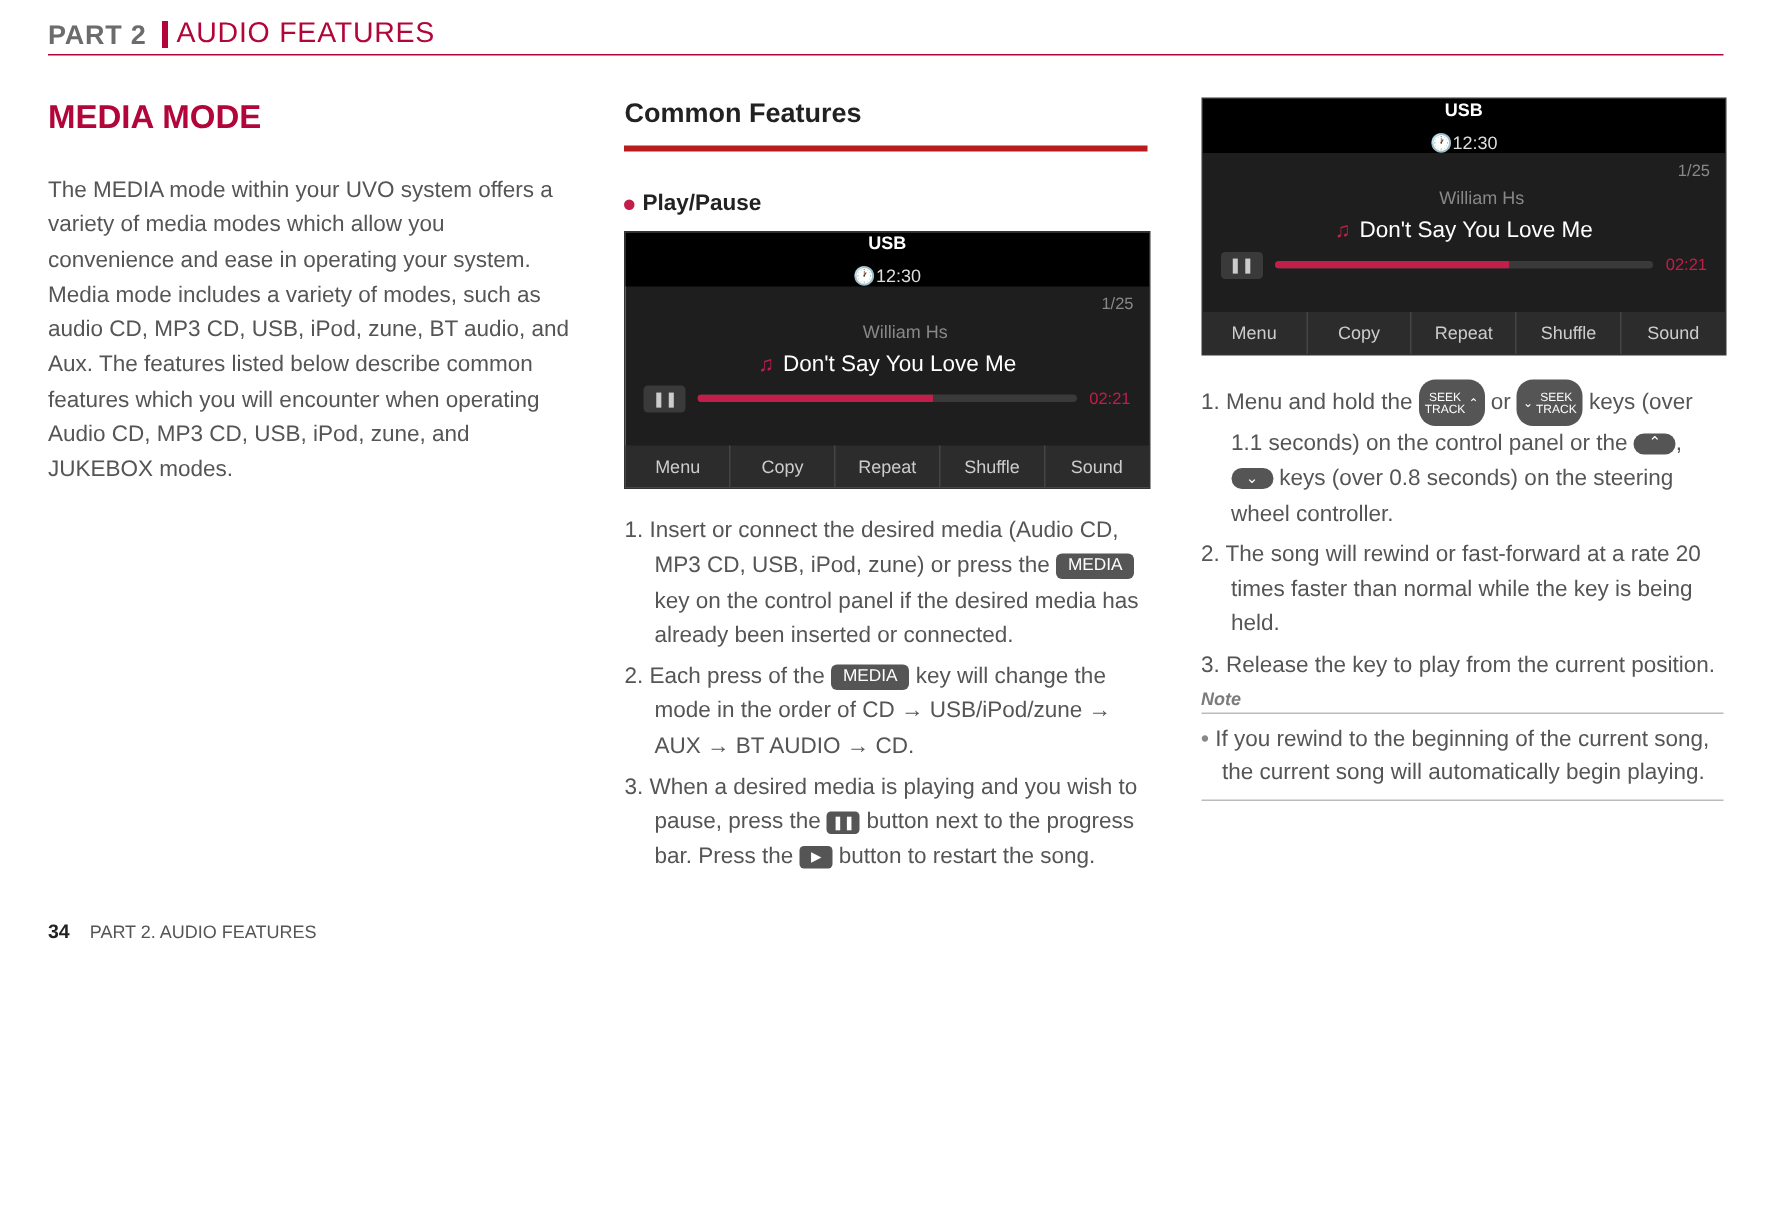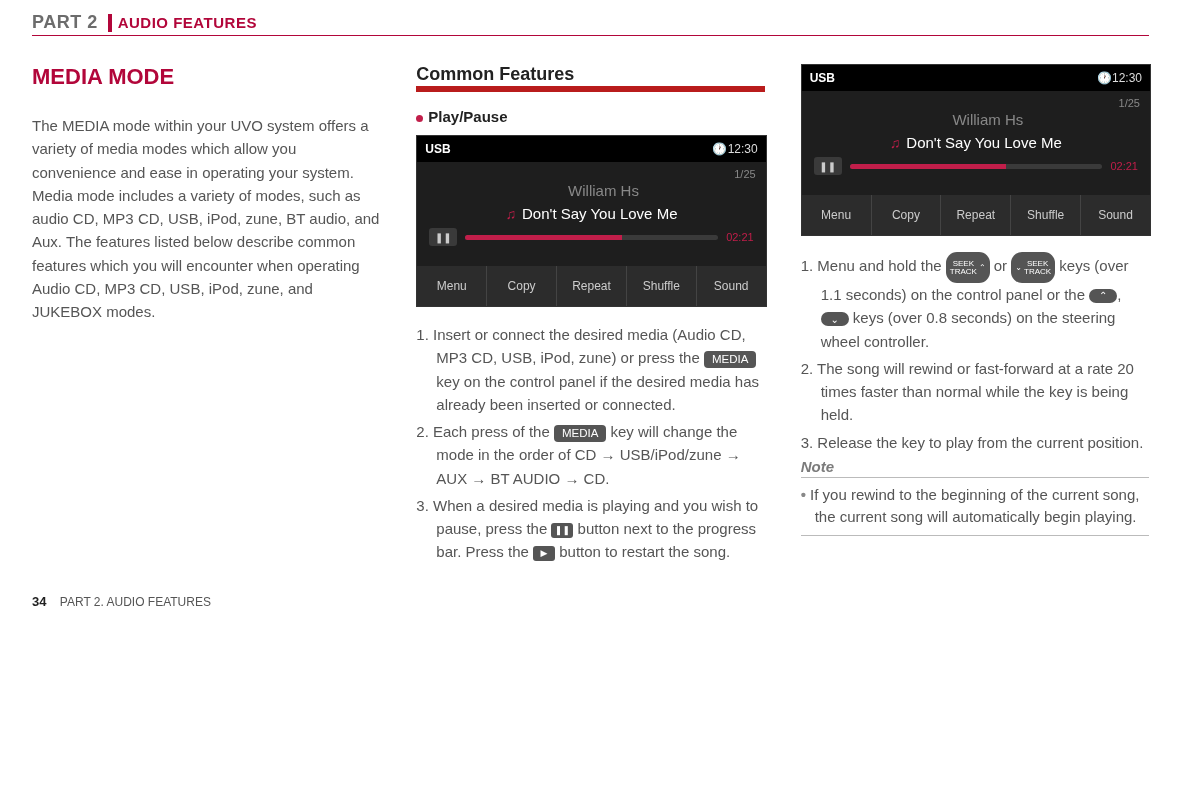--- a/index.html
+++ b/index.html
@@ -31,28 +31,29 @@
   .vbar {
     display: inline-block;
     width: 4px;
     height: 18px;
     background: #b2063a;
     margin: 0 6px 0 4px;
     vertical-align: middle;
   }
   .header-title {
     color: #b2063a;
-    font-size: 15px;
-    font-weight: 700;
+    font-size: 19px;
+    font-weight: 400;
     letter-spacing: 0.5px;
   }
 
   .columns {
     display: flex;
     gap: 36px;
+    justify-content: flex-end;
   }
   .col {
     flex: 1;
     min-width: 0;
   }
 
   .section-title {
     color: #b2063a;
     font-size: 22px;
     font-weight: 700;
@@ -62,23 +63,23 @@
   .para {
     color: #555;
     font-size: 15px;
     line-height: 1.55;
   }
 
   .sub-heading-row {
     font-size: 18px;
     font-weight: 700;
     color: #222;
-    border-bottom: 6px solid #b91c1c;
-    padding-bottom: 1px;
-    margin-bottom: 16px;
+    border-bottom: 4px solid #b91c1c;
+    padding-bottom: 11px;
+    margin-bottom: 26px;
   }
 
   .bullet-heading {
     font-size: 15px;
     font-weight: 800;
     color: #222;
     margin-bottom: 10px;
   }
   .red-dot {
     display: inline-block;
@@ -95,45 +96,46 @@
     height: 170px;
     background: linear-gradient(#111 0 23px, #1e1e1e 23px 100%);
     border: 1px solid #333;
     display: flex;
     flex-direction: column;
     color: #ddd;
     font-size: 12px;
     margin-bottom: 16px;
   }
   .ss-top {
-    height: 26px;
+    height: 36px;
     background: #000;
     display: flex;
     align-items: center;
     padding: 0 8px;
     justify-content: space-between;
+    flex-direction: column;
   }
   .ss-main {
     flex: 1;
     position: relative;
     text-align: center;
     display: flex;
     flex-direction: column;
     justify-content: center;
     gap: 6px;
   }
   .ss-track-count {
     position: absolute;
     top: 6px;
     right: 10px;
     color: #888;
     font-size: 11px;
   }
   .ss-artist {
-    font-size: 15px;
+    font-size: 12px;
     color: #888;
     margin-left: 24px;
   }
   .ss-title-row {
     font-size: 15px;
     color: #fff;
     display: flex;
     align-items: center;
     justify-content: center;
     gap: 6px;
@@ -171,21 +173,21 @@
     position: absolute;
     left: 0; top: 0; bottom: 0;
     width: 62%;
     background: #c11e4a;
   }
   .ss-time {
     color: #c11e4a;
     font-size: 11px;
   }
   .ss-bottom {
-    height: 40px;
+    height: 28px;
     background: #2c2c2c;
     display: flex;
   }
   .ss-bottom-btn {
     flex: 1;
     border-right: 1px solid #444;
     display: flex;
     align-items: center;
     justify-content: center;
     font-size: 12px;
@@ -256,21 +258,21 @@
     background:#555;border-radius:3px;
     color:#fff;font-size:9px;
     text-align:center;line-height:15px;
     text-indent:0;vertical-align:middle;
   }
 
   .note-label {
     color: #7b7b7b;
     font-weight: 700;
     font-style: italic;
-    font-size: 15px;
+    font-size: 12px;
     border-bottom: 1px solid #bbb;
     padding-bottom: 2px;
     margin-bottom: 6px;
   }
   .note-item {
     color: #555;
     font-size: 15px;
     line-height: 1.5;
     padding-left: 14px;
     text-indent: -14px;

